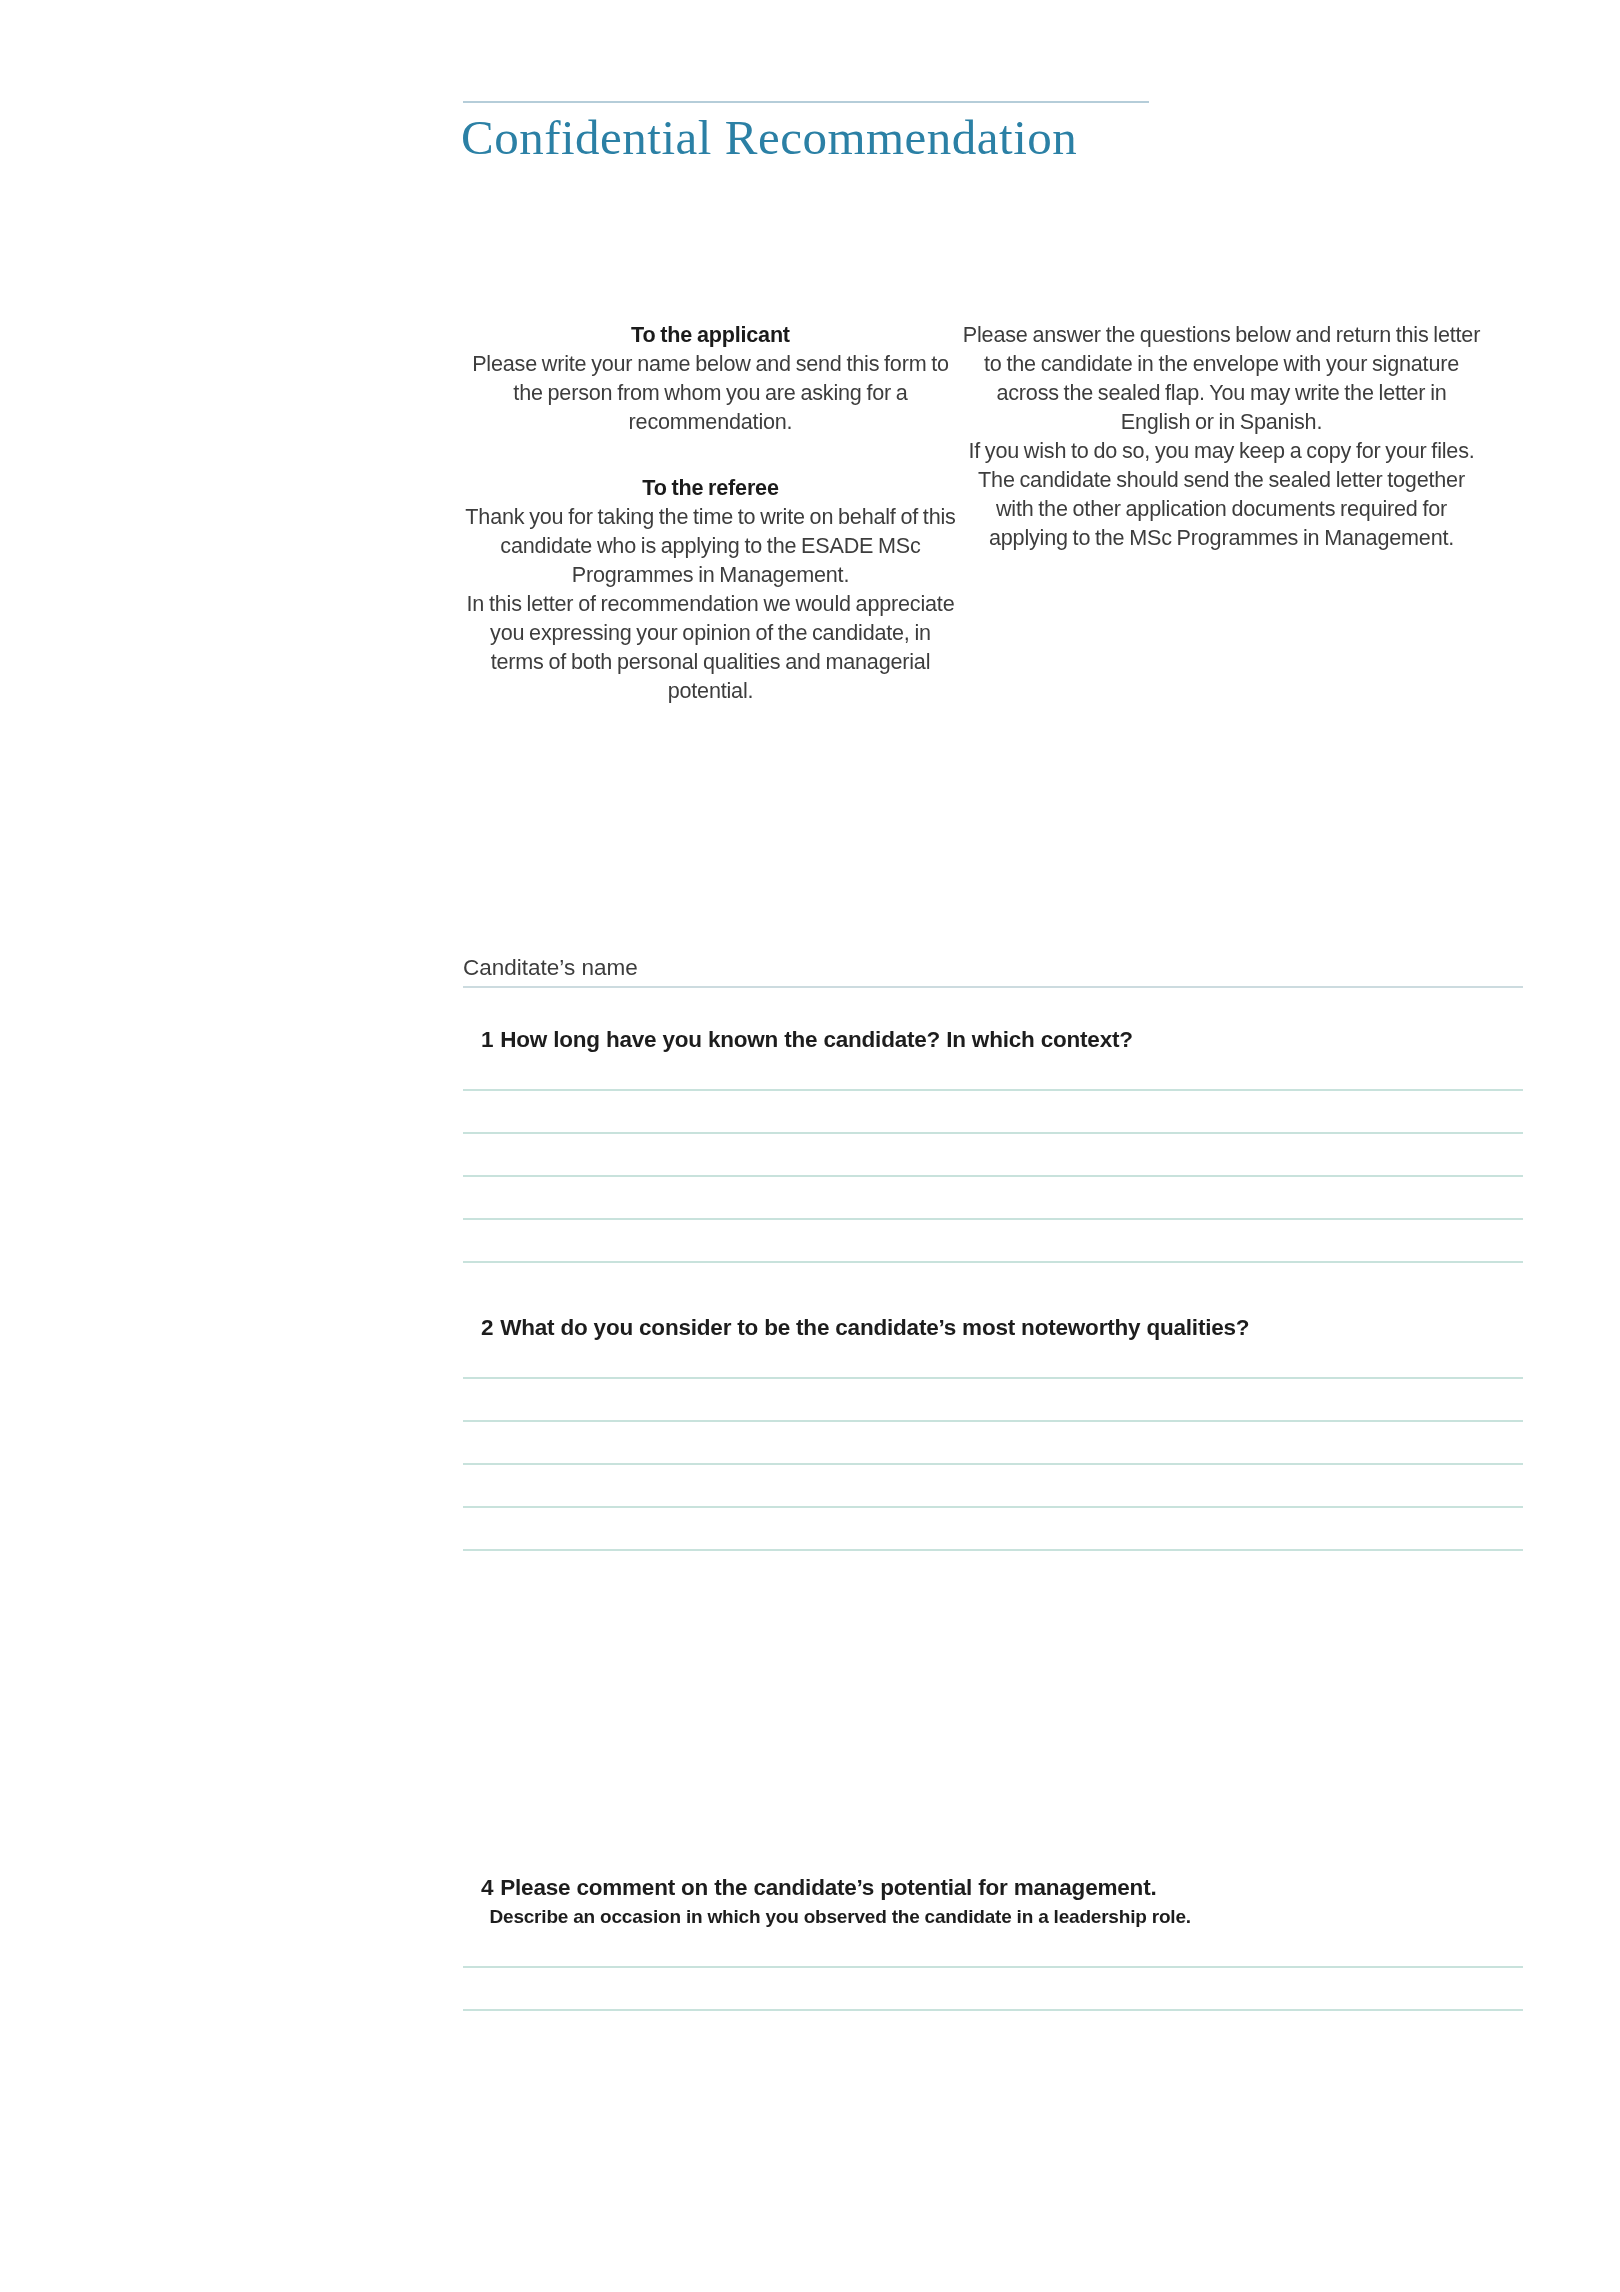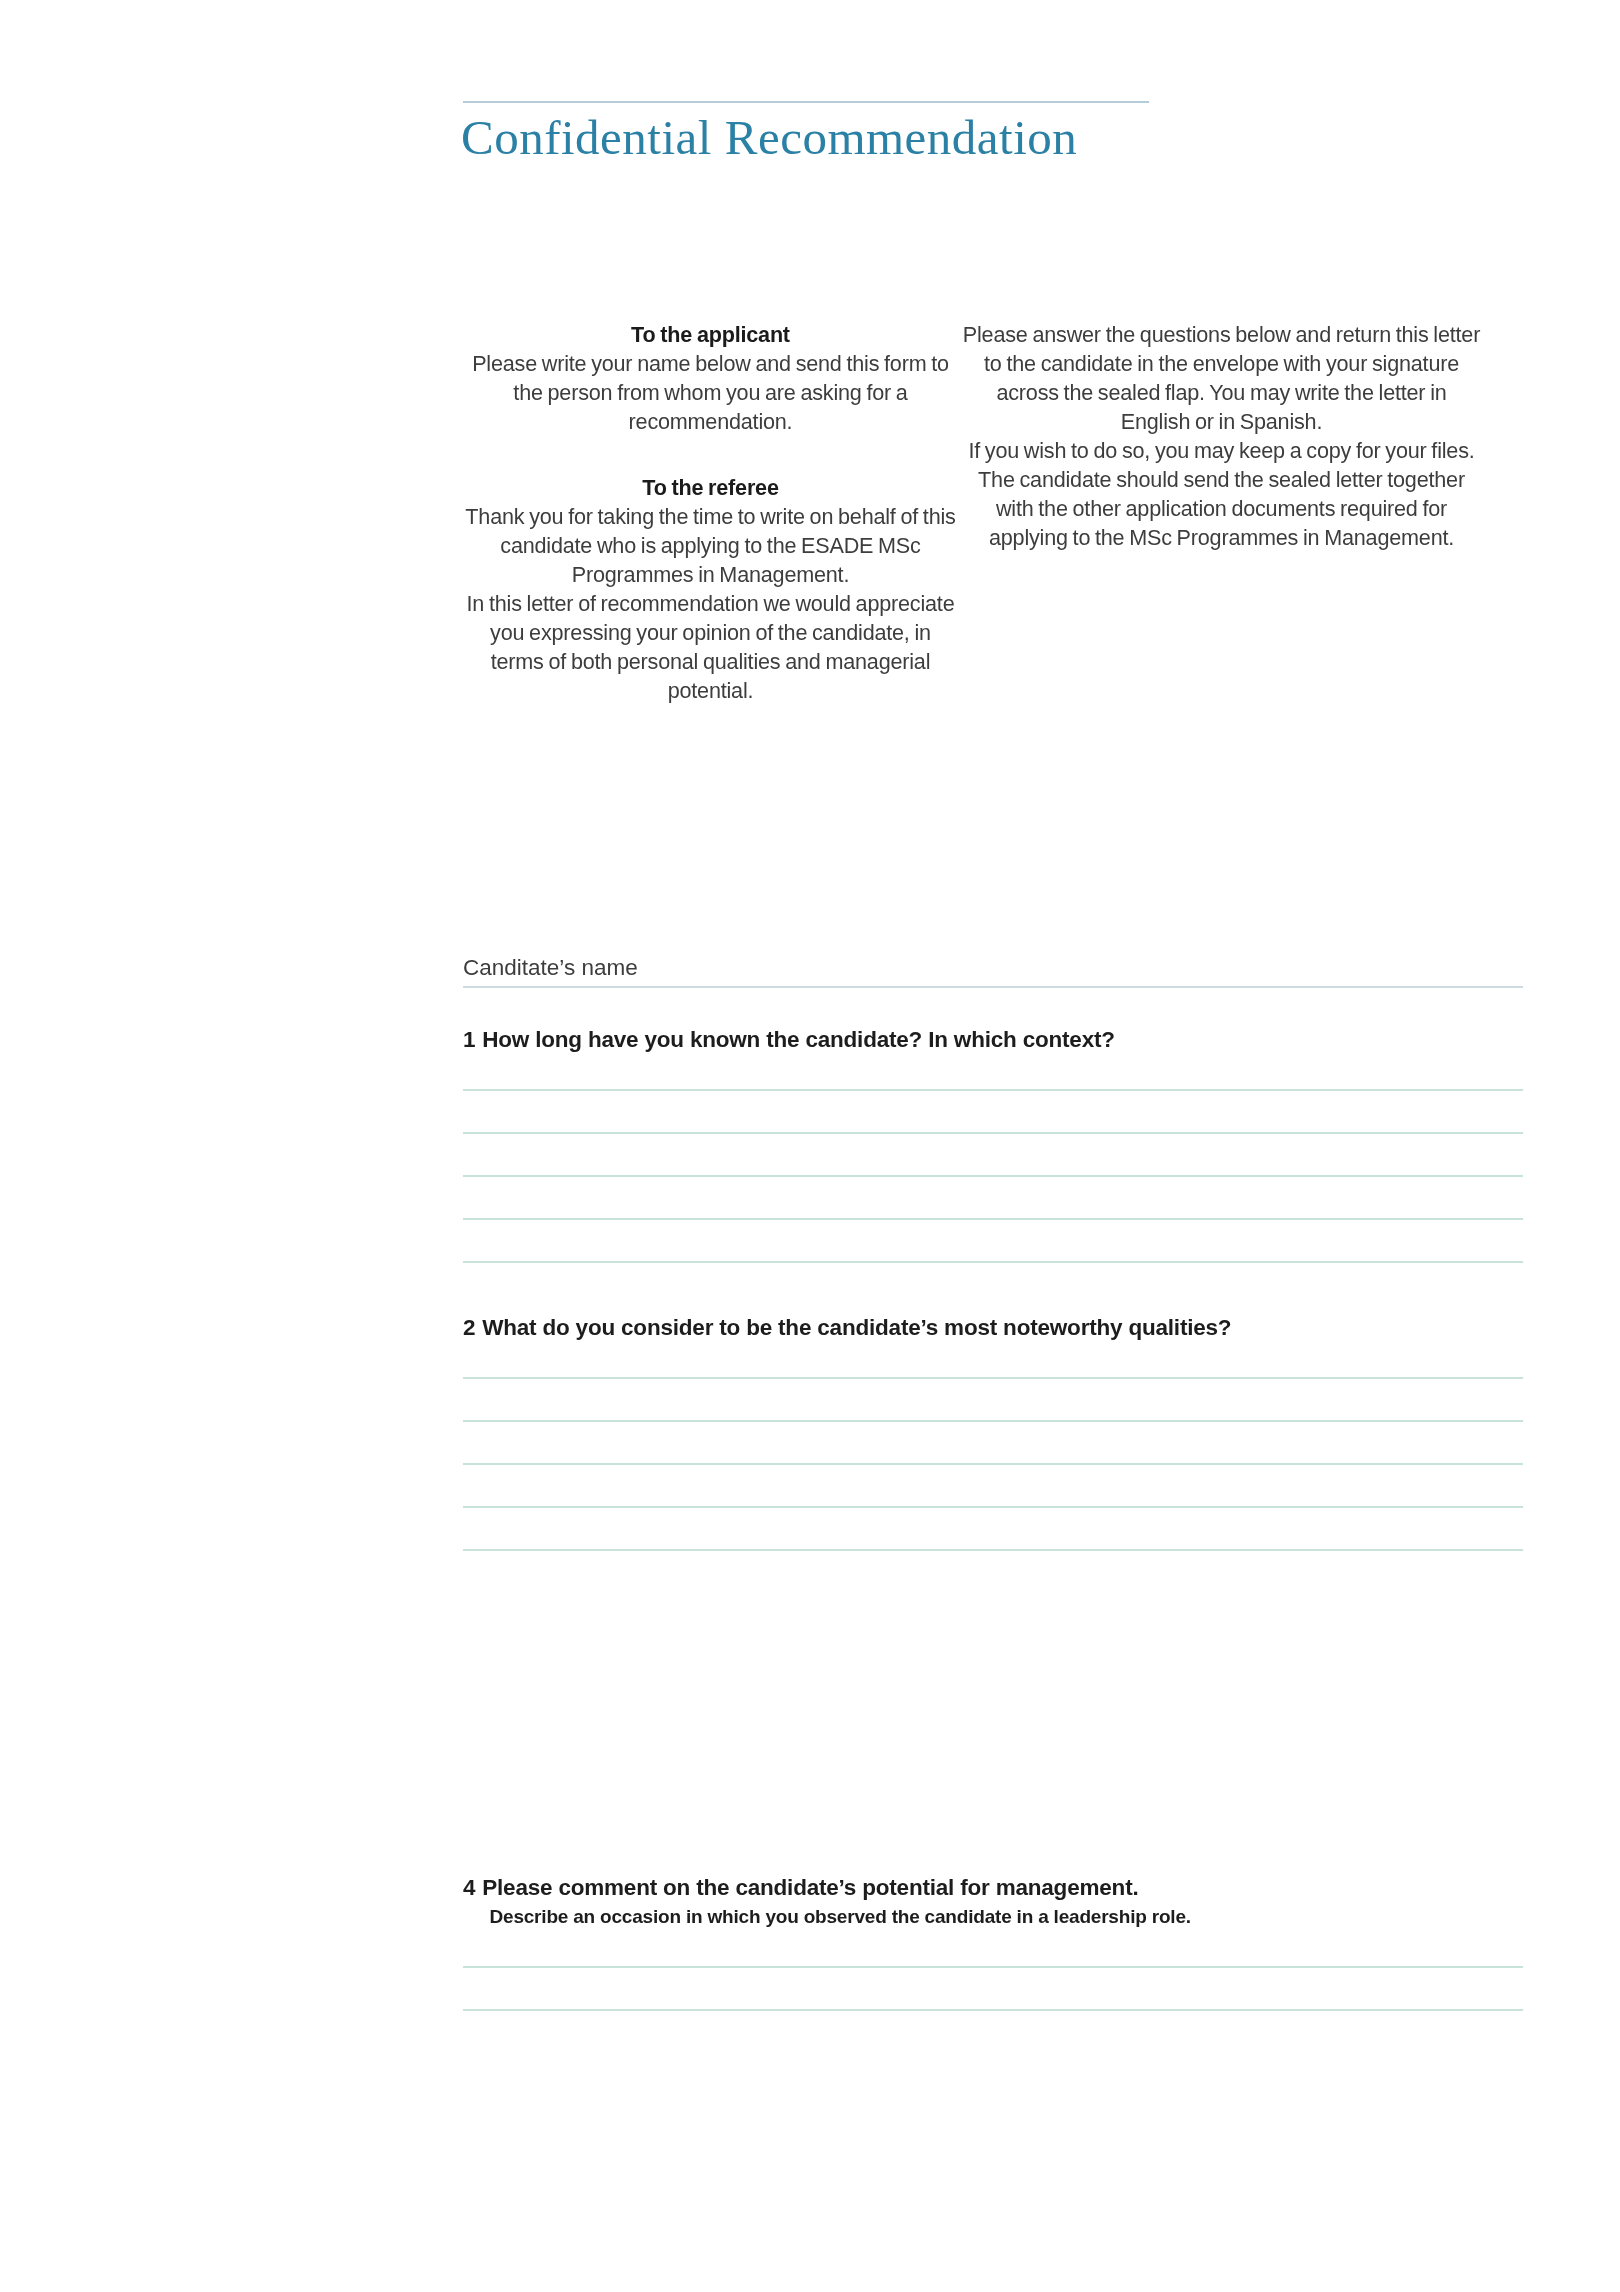--- a/index.html
+++ b/index.html
@@ -88,20 +88,21 @@
   .q1 { top: 1025px; }
   .q2 { top: 1313px; }
   .q3 { top: 1598px; }
   .q4 { top: 1873px; }
   .q-heading {
     font-size: 22.5px;
     line-height: 29px;
     font-weight: bold;
     color: #1d1d1d;
     letter-spacing: -0.2px;
+    margin-left: 18px;
   }
   .q-number { margin-right: 6.9px; }
   .q-subheading {
     font-size: 19px;
     line-height: 29px;
     font-weight: bold;
     color: #1d1d1d;
     letter-spacing: -0.2px;
     padding-left: 26.5px;
   }

